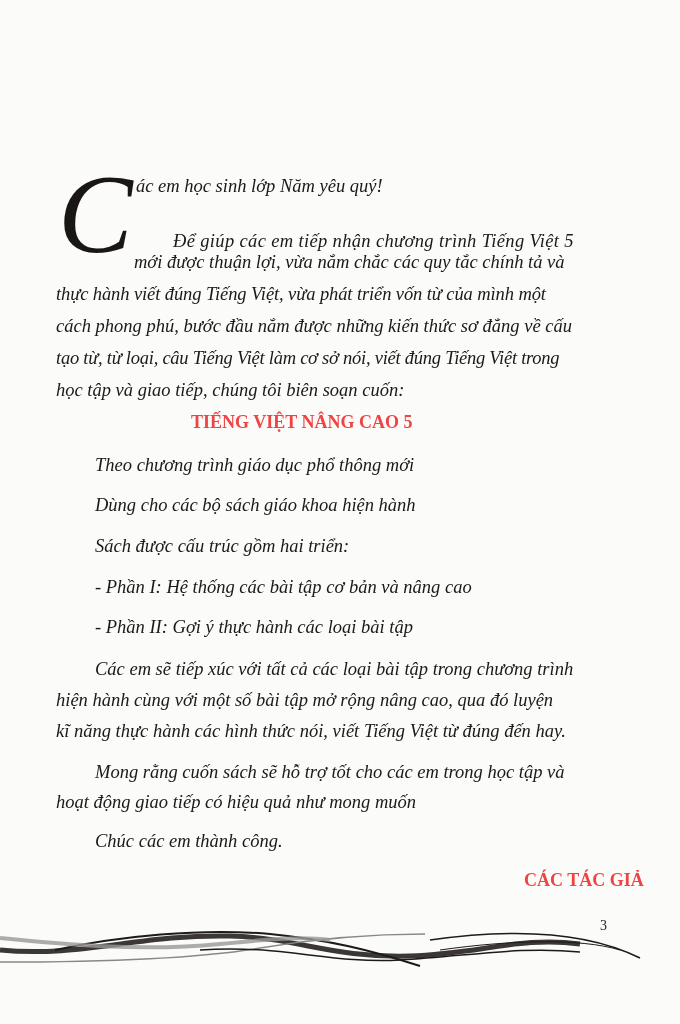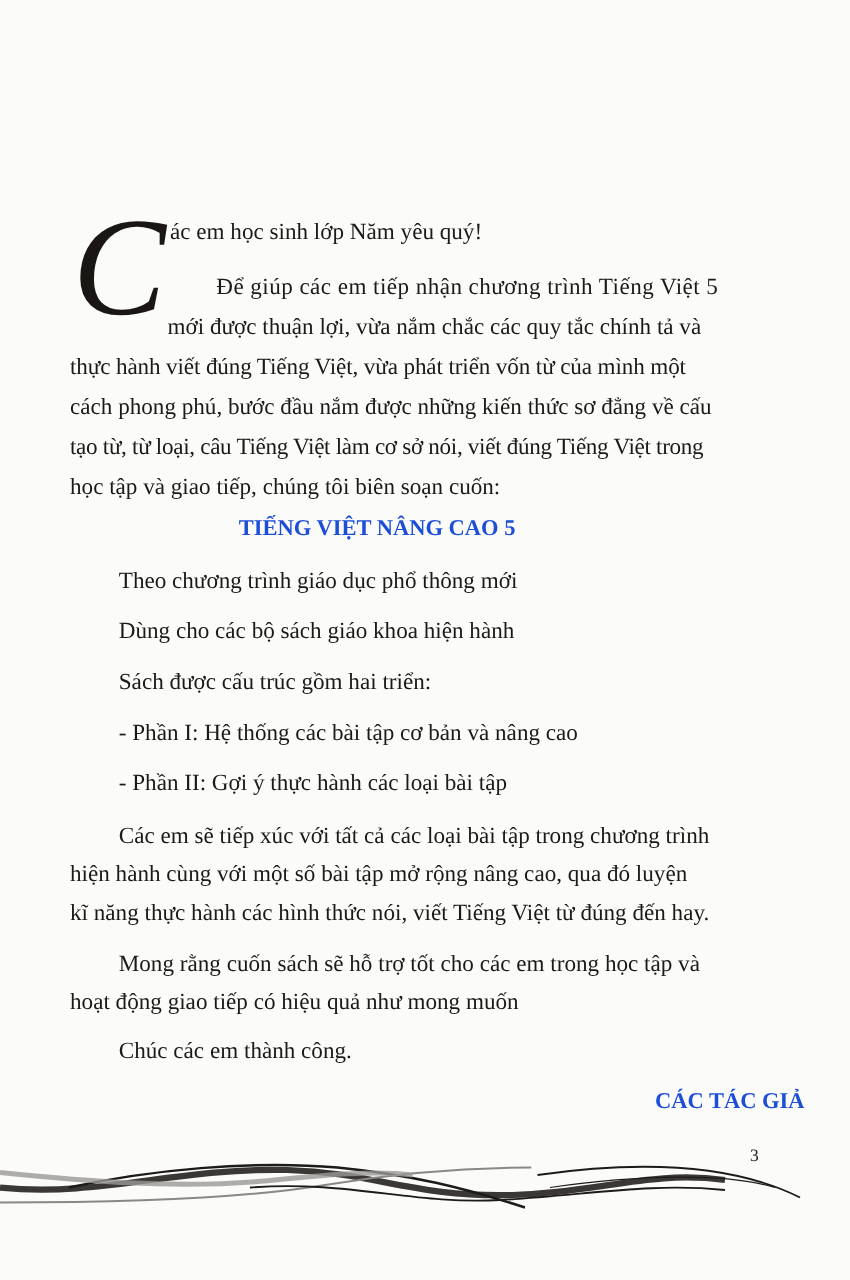--- a/index.html
+++ b/index.html
@@ -20,42 +20,42 @@
   .title-box span {
     font-family: "Liberation Serif", serif;
     font-size: 50px; color: #141210; letter-spacing: 0.5px;
   }
   .dropcap {
     position: absolute; left: 58px; top: 158px;
     font-family: "Liberation Serif", serif; font-style: italic;
     font-size: 112px; line-height: 1; color: #1a1613;
   }
   .line {
-    position: absolute; font-size: 18.5px;
+    position: absolute; font-style: italic; font-size: 18.5px;
     white-space: nowrap; color: #1c1a18;
   }
   .bold-center {
     position: absolute; font-weight: bold; font-size: 18px;
-    white-space: nowrap; color: #1d4ed8;
+    white-space: nowrap; color: #ef4444;
   }
   .page-number {
     position: absolute; left: 600px; top: 918px; font-size: 14px; color: #222;
   }
   svg.swirl { position: absolute; left: 0; top: 930px; }
 </style>
 </head>
 <body>
 
 <div class="page">
 
 
   <div class="dropcap">C</div>
   <div class="line" style="left:136px; top:176px;">ác em học sinh lớp Năm yêu quý!</div>
 
-  <div class="line" style="left:173px; top:220px; letter-spacing:0.35px;">Để giúp các em tiếp nhận chương trình Tiếng Việt 5</div>
+  <div class="line" style="left:173px; top:231px; letter-spacing:0.35px;">Để giúp các em tiếp nhận chương trình Tiếng Việt 5</div>
   <div class="line" style="left:134px; top:252px;">mới được thuận lợi, vừa nắm chắc các quy tắc chính tả và</div>
   <div class="line" style="left:56px; top:284px; letter-spacing:-0.1px;">thực hành viết đúng Tiếng Việt, vừa phát triển vốn từ của mình một</div>
   <div class="line" style="left:56px; top:316px;">cách phong phú, bước đầu nắm được những kiến thức sơ đẳng về cấu</div>
   <div class="line" style="left:56px; top:348px; letter-spacing:-0.25px;text-align:center;">tạo từ, từ loại, câu Tiếng Việt làm cơ sở nói, viết đúng Tiếng Việt trong</div>
   <div class="line" style="left:56px; top:380px;text-align:right;">học tập và giao tiếp, chúng tôi biên soạn cuốn:</div>
 
   <div class="bold-center" style="left:191px; top:412px;">TIẾNG VIỆT NÂNG CAO 5</div>
 
   <div class="line" style="left:95px; top:455px;">Theo chương trình giáo dục phổ thông mới</div>
   <div class="line" style="left:95px; top:495px;">Dùng cho các bộ sách giáo khoa hiện hành</div>

